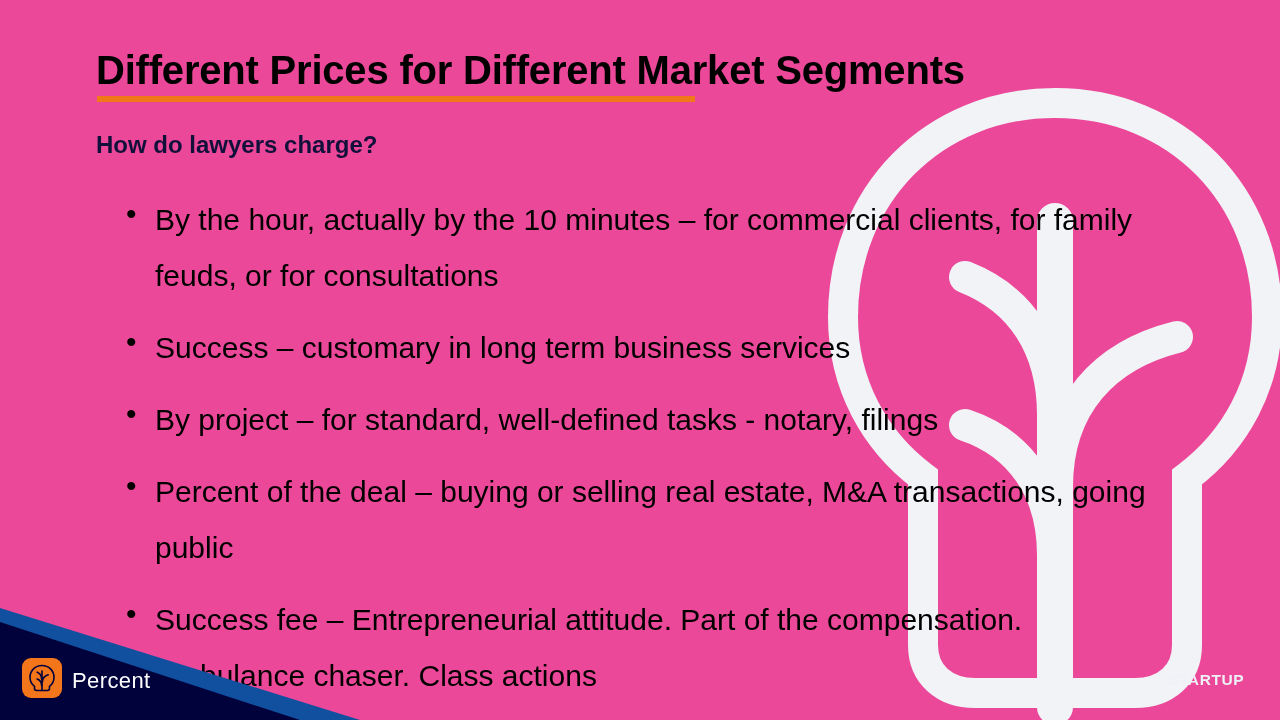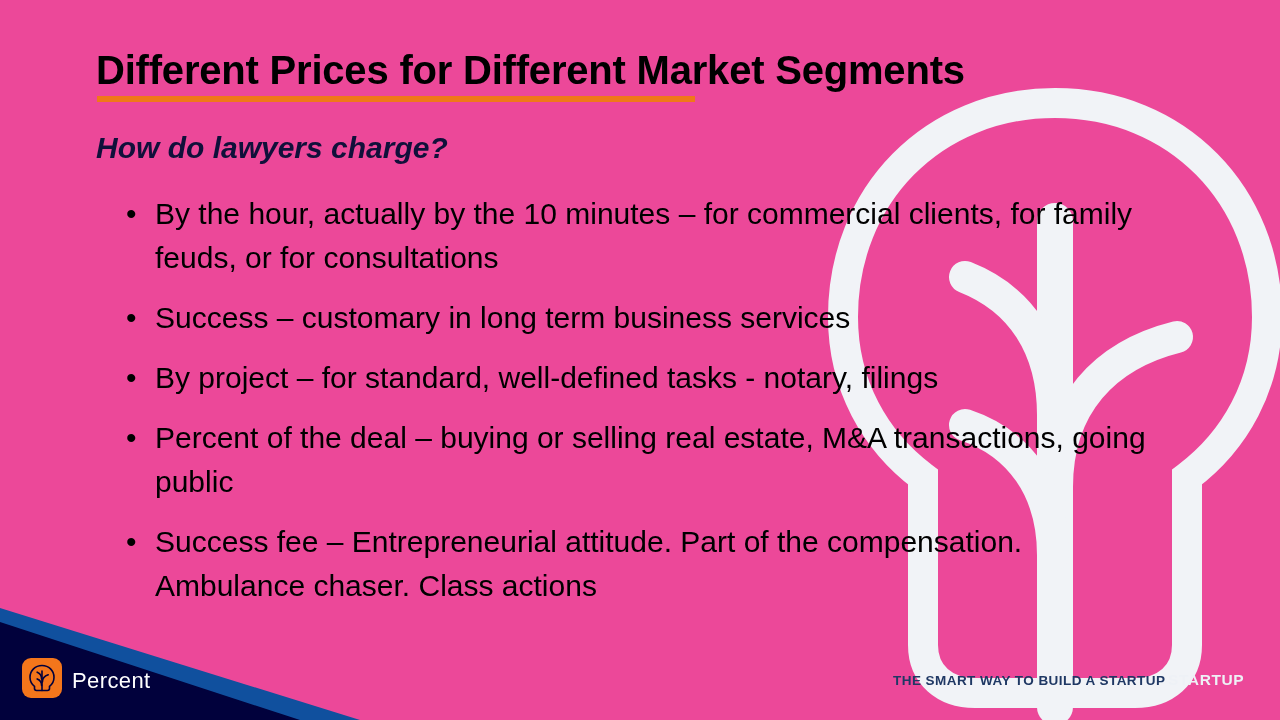--- a/index.html
+++ b/index.html
@@ -63,26 +63,25 @@
     height: 6px;
     background: #F07818;
     z-index: 3;
   }
 
   
   .subtitle {
     position: absolute;
     left: 96px;
     top: 131px;
-    font-size: 30px;
+    font-size: 24px;
     font-weight: bold;
     color: #10103A;
     z-index: 3;
     white-space: nowrap;
-    font-style: italic;
   }
 
   
   .bullets {
     position: absolute;
     left: 126px;
     top: 192px;
     width: 1040px;
     z-index: 3;
   }
@@ -95,21 +94,21 @@
     flex: 0 0 auto;
     width: 29px;
     font-size: 30px;
     line-height: 44px;
     color: #000000;
     text-align: left;
   }
   .bullet-text {
     flex: 1 1 auto;
     font-size: 30px;
-    line-height: 44px;
+    line-height: 56px;
     color: #000000;
   }
 
   
   .corner {
     position: absolute;
     left: 0;
     bottom: 0;
     width: 360px;
     height: 112px;
@@ -229,15 +228,14 @@
         <line x1="20" y1="13" x2="20" y2="32.5" stroke-linecap="round"></line>
         <path d="M19.6 21 C 19.6 17.6 18 15.3 15.2 14.2" stroke-linecap="round"></path>
         <path d="M20.4 24 C 20.4 20.2 22.8 17.9 26.2 16.8" stroke-linecap="round"></path>
         <path d="M19.6 27.4 C 19.6 24.2 18 21.9 15.2 20.9" stroke-linecap="round"></path>
       </g>
     </svg>
   </div>
 
   <div class="logo-word">Percent</div>
 
-  <div class="tagline">THE SMART WAY TO BUILD A STARTUP</div>
 
 </div>
 
 </body></html>

